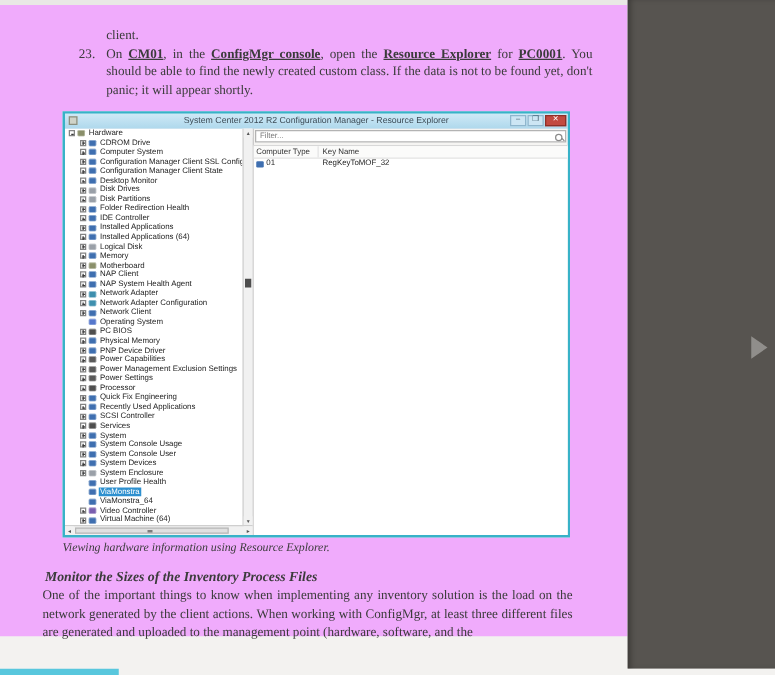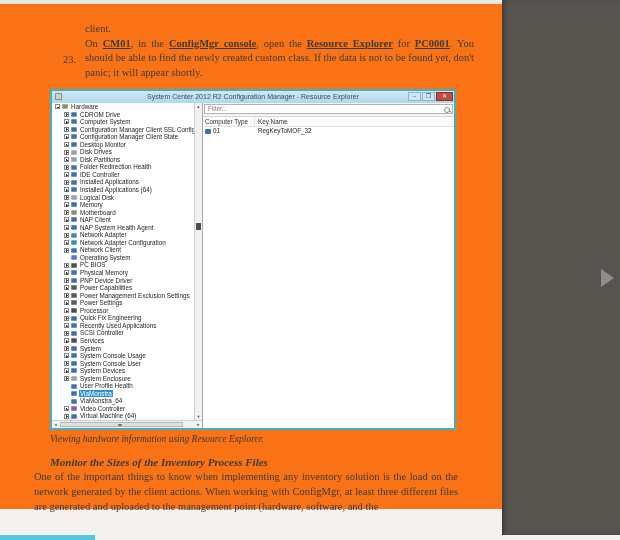--- a/index.html
+++ b/index.html
@@ -1,34 +1,34 @@
 <!DOCTYPE html>
 <html><head>
 <meta charset="utf-8">
 <style>
   html,body{margin:0;padding:0;}
   body{
     position:relative;width:620px;height:540px;overflow:hidden;
     background:#f3f2f0;font-family:"Liberation Serif",serif;color:#3b3b3b;
   }
   
-  #page{position:absolute;left:0;top:0;width:502px;height:509px;background:#f97316;}
+  #page{position:absolute;left:0;top:0;width:502px;height:509px;background:#f0abfc;}
   #top-strip{position:absolute;left:0;top:0;width:502px;height:4px;background:#e9e8e5;}
   #side-panel{position:absolute;left:502px;top:0;width:118px;height:535px;background:var(--side,#575450);box-shadow:inset 4px 0 5px -2px rgba(0,0,0,.35);}
   #next-arrow{position:absolute;left:99px;top:269px;width:0;height:0;cursor:pointer;
     border-left:13px solid #908e8b;border-top:9px solid transparent;border-bottom:9px solid transparent;}
   #bottom-strip{position:absolute;left:0;top:535px;width:620px;height:5px;background:#f3f2f0;}
   #progress-bar{position:absolute;left:0;top:535px;width:95px;height:5px;background:var(--bar,#58c7dd);}
   
   .doc-line{position:absolute;font-size:10.5px;line-height:14.3px;}
   #line-above{left:85px;top:22px;}
-  #step-number{left:63px;top:37px;margin-top:16px;}
+  #step-number{left:63px;top:37px;}
   #step-text{left:85px;top:37px;width:389px;text-align:justify;}
   #figure-caption{left:50px;top:432px;font-style:italic;font-size:9.5px;}
-  #section-heading{left:50px;top:455px;font-style:italic;font-weight:bold;font-size:11px;}
+  #section-heading{left:36px;top:455px;font-style:italic;font-weight:bold;font-size:11px;}
   #paragraph{left:34px;top:470px;width:424px;text-align:justify;line-height:14.8px;}
   .b{font-weight:bold;text-decoration:underline;}
   
   #app-window{position:absolute;left:50px;top:89px;width:406px;height:341px;box-sizing:border-box;
     border:2px solid var(--wborder,#38b2c8);background:#fff;font-family:"Liberation Sans",sans-serif;}
   #titlebar{position:relative;height:12px;background:linear-gradient(#cfe9f6,#aed8ec);border-bottom:1px solid #9cc4da;}
   #window-title{display:block;text-align:center;font-size:7px;line-height:12px;color:#3c4c57;}
   #window-icon{position:absolute;left:3px;top:2px;width:7px;height:7px;background:#cfd3c8;border:1px solid #8a8f80;box-sizing:border-box;}
   #win-controls{position:absolute;right:1px;top:1px;display:flex;gap:1px;}
   .wbtn{width:13px;height:9px;box-sizing:border-box;border:1px solid #8fb6cd;background:#cde6f4;

